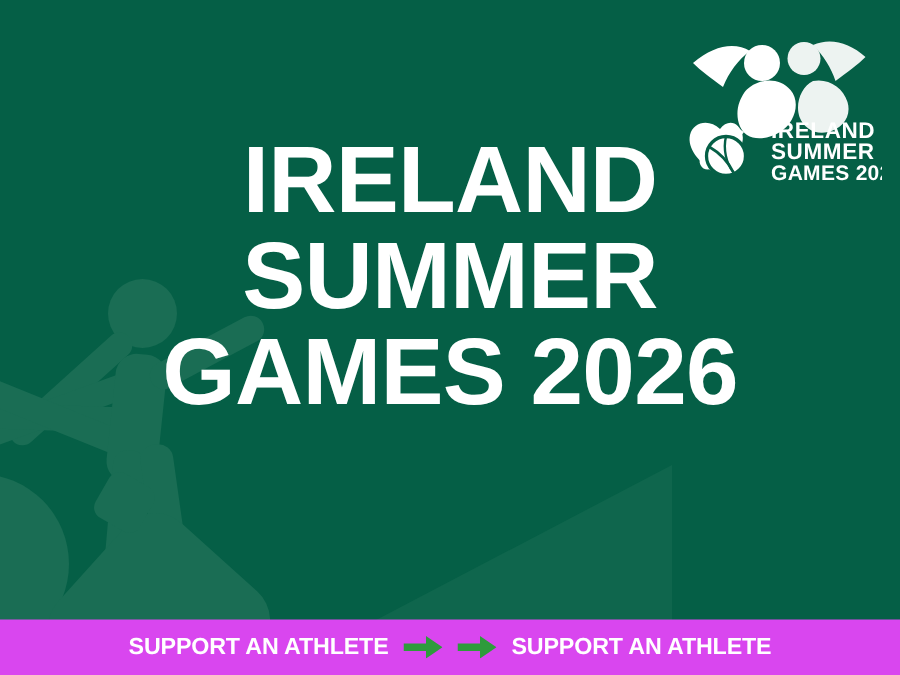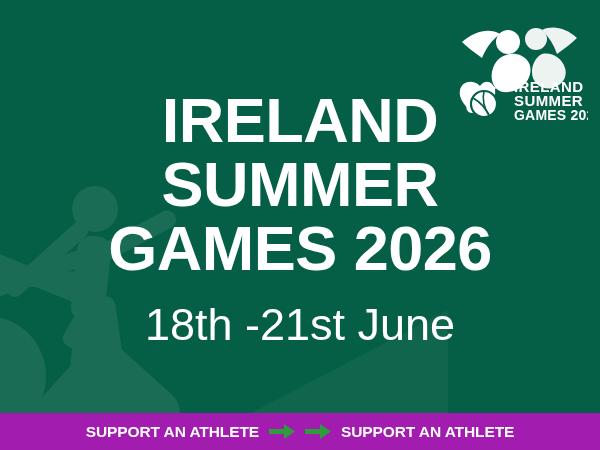--- a/index.html
+++ b/index.html
@@ -81,21 +81,21 @@
     letter-spacing: 0px;
     color: #ffffff;
     white-space: nowrap;
   }
 
   
   #action-bar {
     position: absolute;
     left: 0; right: 0; bottom: 0;
     height: 37px;
-    background: #a21caf;
+    background: #d946ef;
     display: flex;
     align-items: center;
     justify-content: center;
     gap: 10px;
   }
   .action-label {
     color: #ffffff;
     font-size: 15.5px;
     font-weight: bold;
     letter-spacing: -0.1px;
@@ -160,21 +160,20 @@
       <text x="58" y="78" fill="#ffffff" font-family="Liberation Sans, sans-serif" font-size="15" font-weight="bold" letter-spacing="0.4">IRELAND</text>
       <text x="58" y="92" fill="#ffffff" font-family="Liberation Sans, sans-serif" font-size="15" font-weight="bold" letter-spacing="0.4">SUMMER</text>
       <text x="58" y="106" fill="#ffffff" font-family="Liberation Sans, sans-serif" font-size="14" font-weight="bold" letter-spacing="0.2">GAMES 2026</text>
     </svg>
   </div>
 
   <div id="headline">
     <span class="title-line">IRELAND</span>
     <span class="title-line">SUMMER</span>
     <span class="title-line">GAMES 2026</span>
-    <span id="date-line">18th -21st June</span>
   </div>
 
   <div id="action-bar">
     <span class="action-label">SUPPORT AN ATHLETE</span>
 
     <span class="arrow-icon">
       <svg viewBox="0 0 26 15" xmlns="http://www.w3.org/2000/svg" aria-hidden="true">
         <path d="M0 5 H15 V0 L26 7.5 L15 15 V10 H0 Z" fill="#2e9b3c"></path>
       </svg>
     </span>

